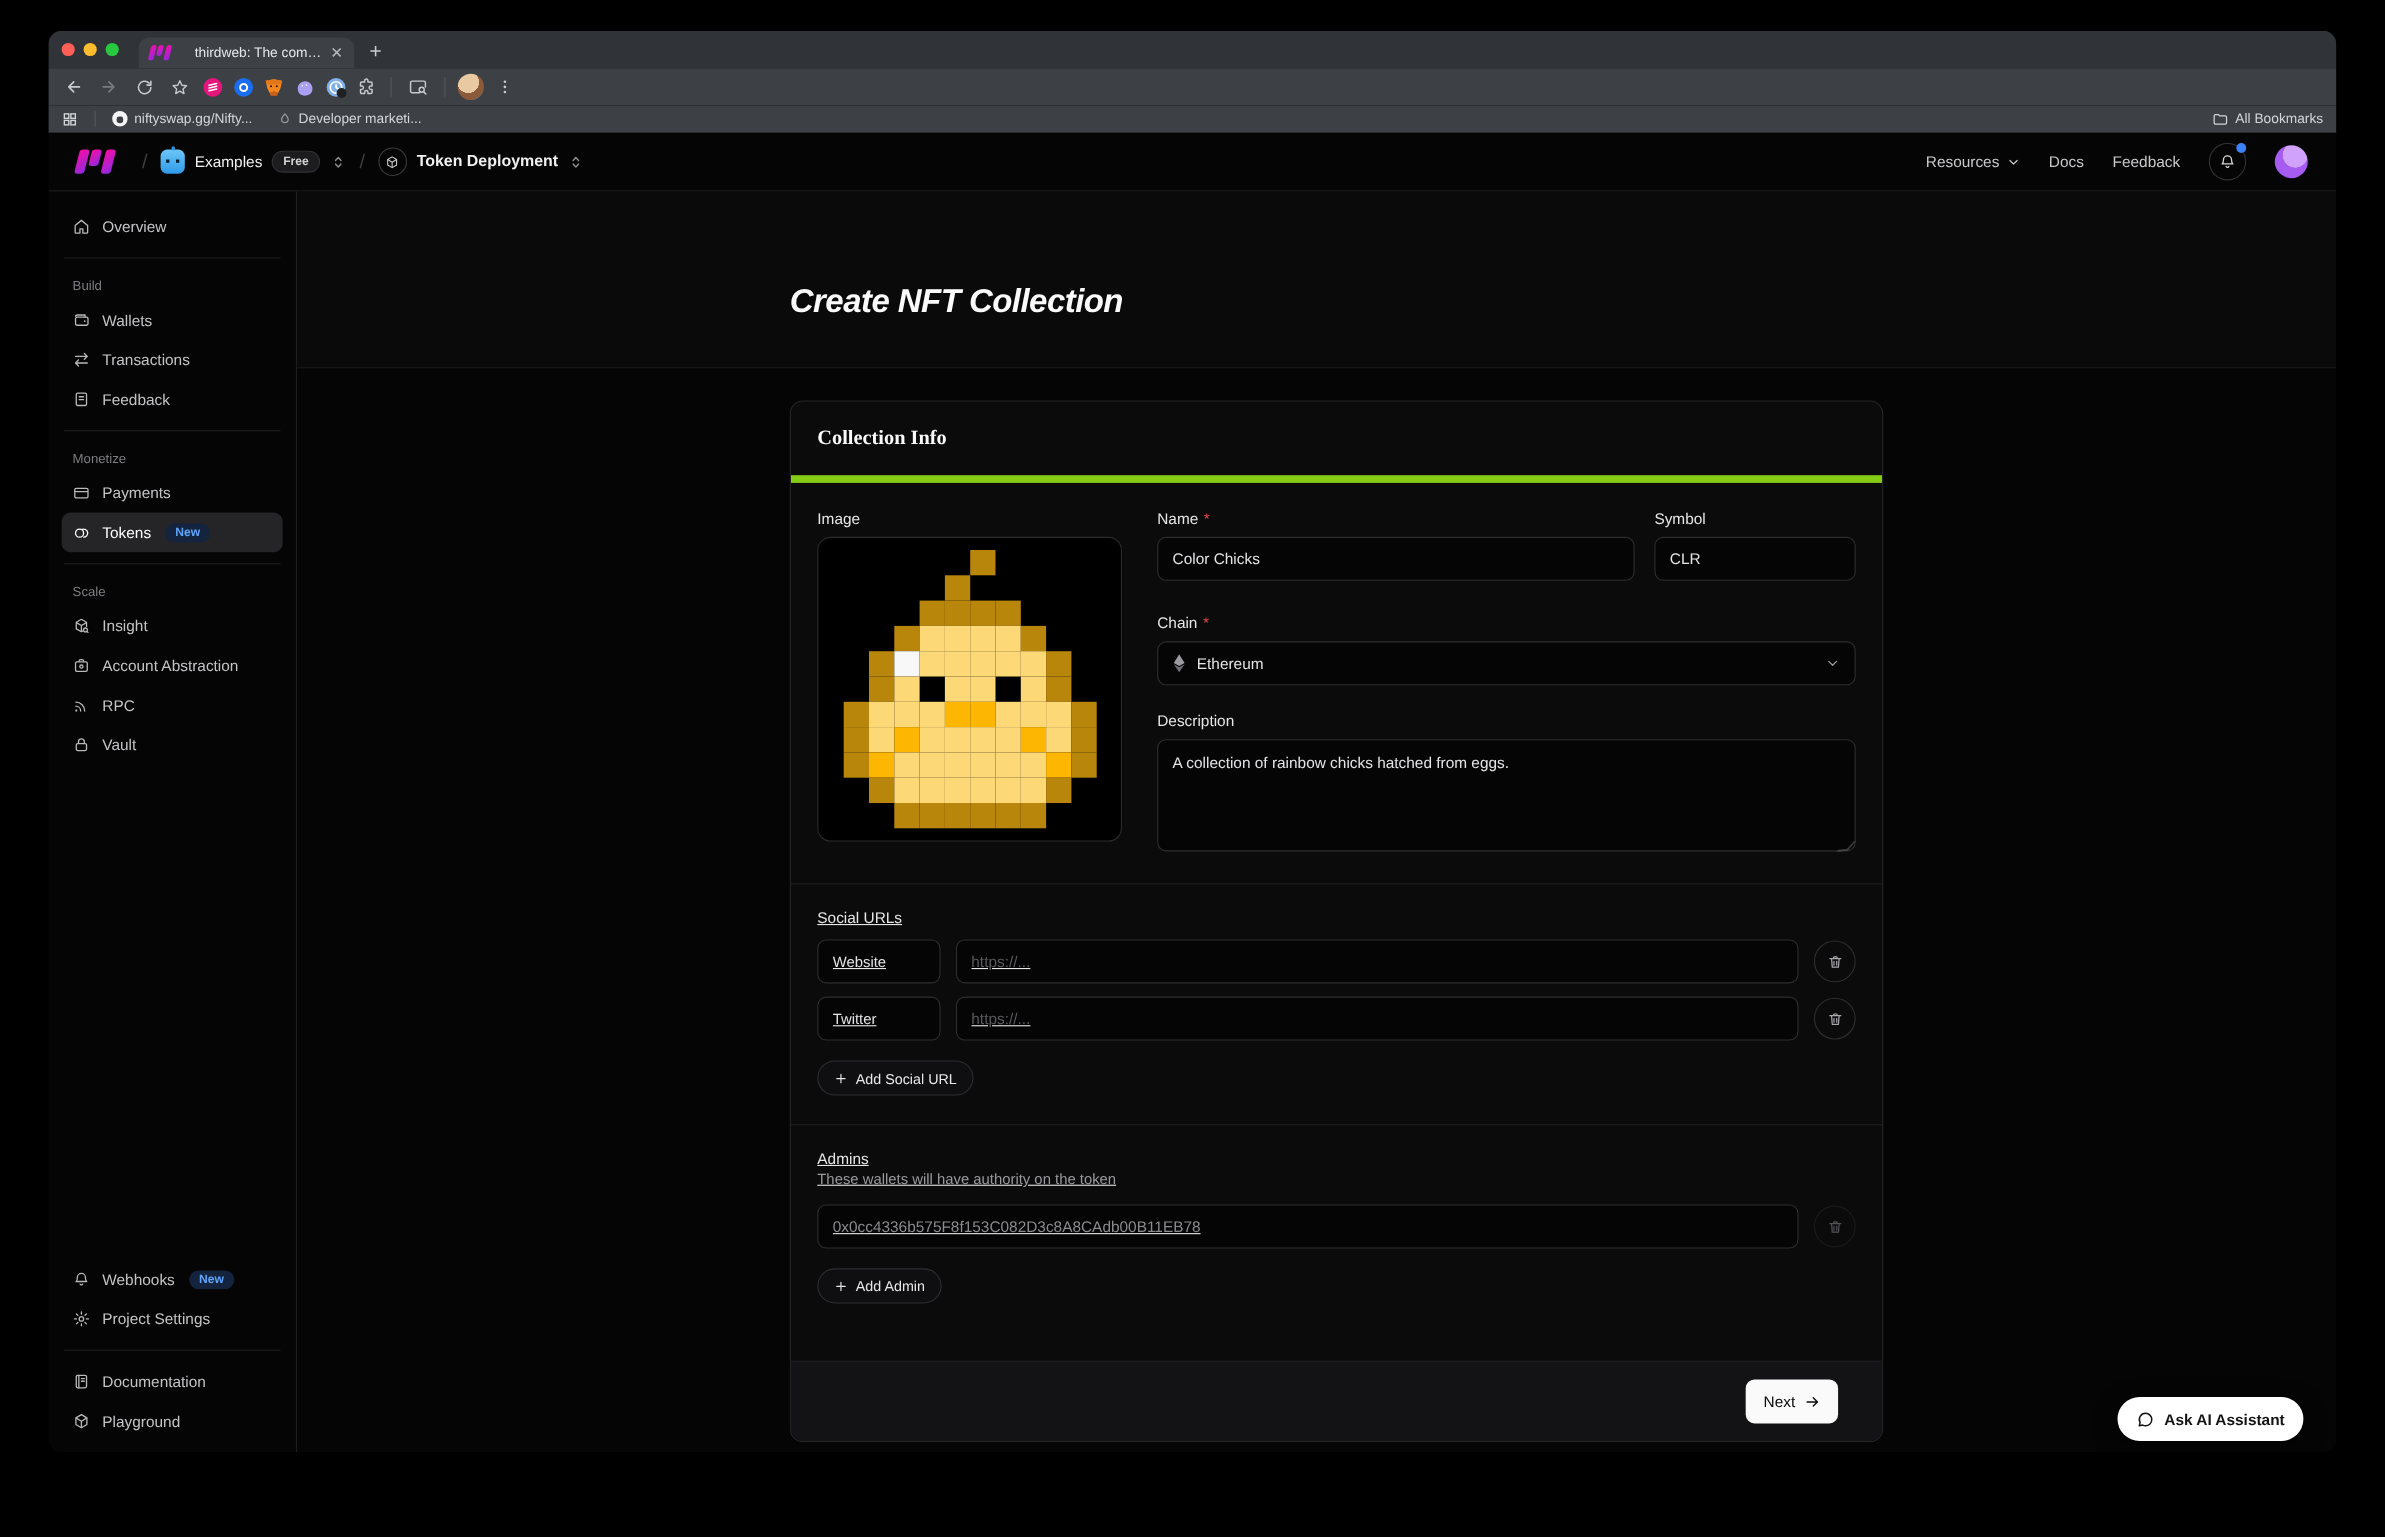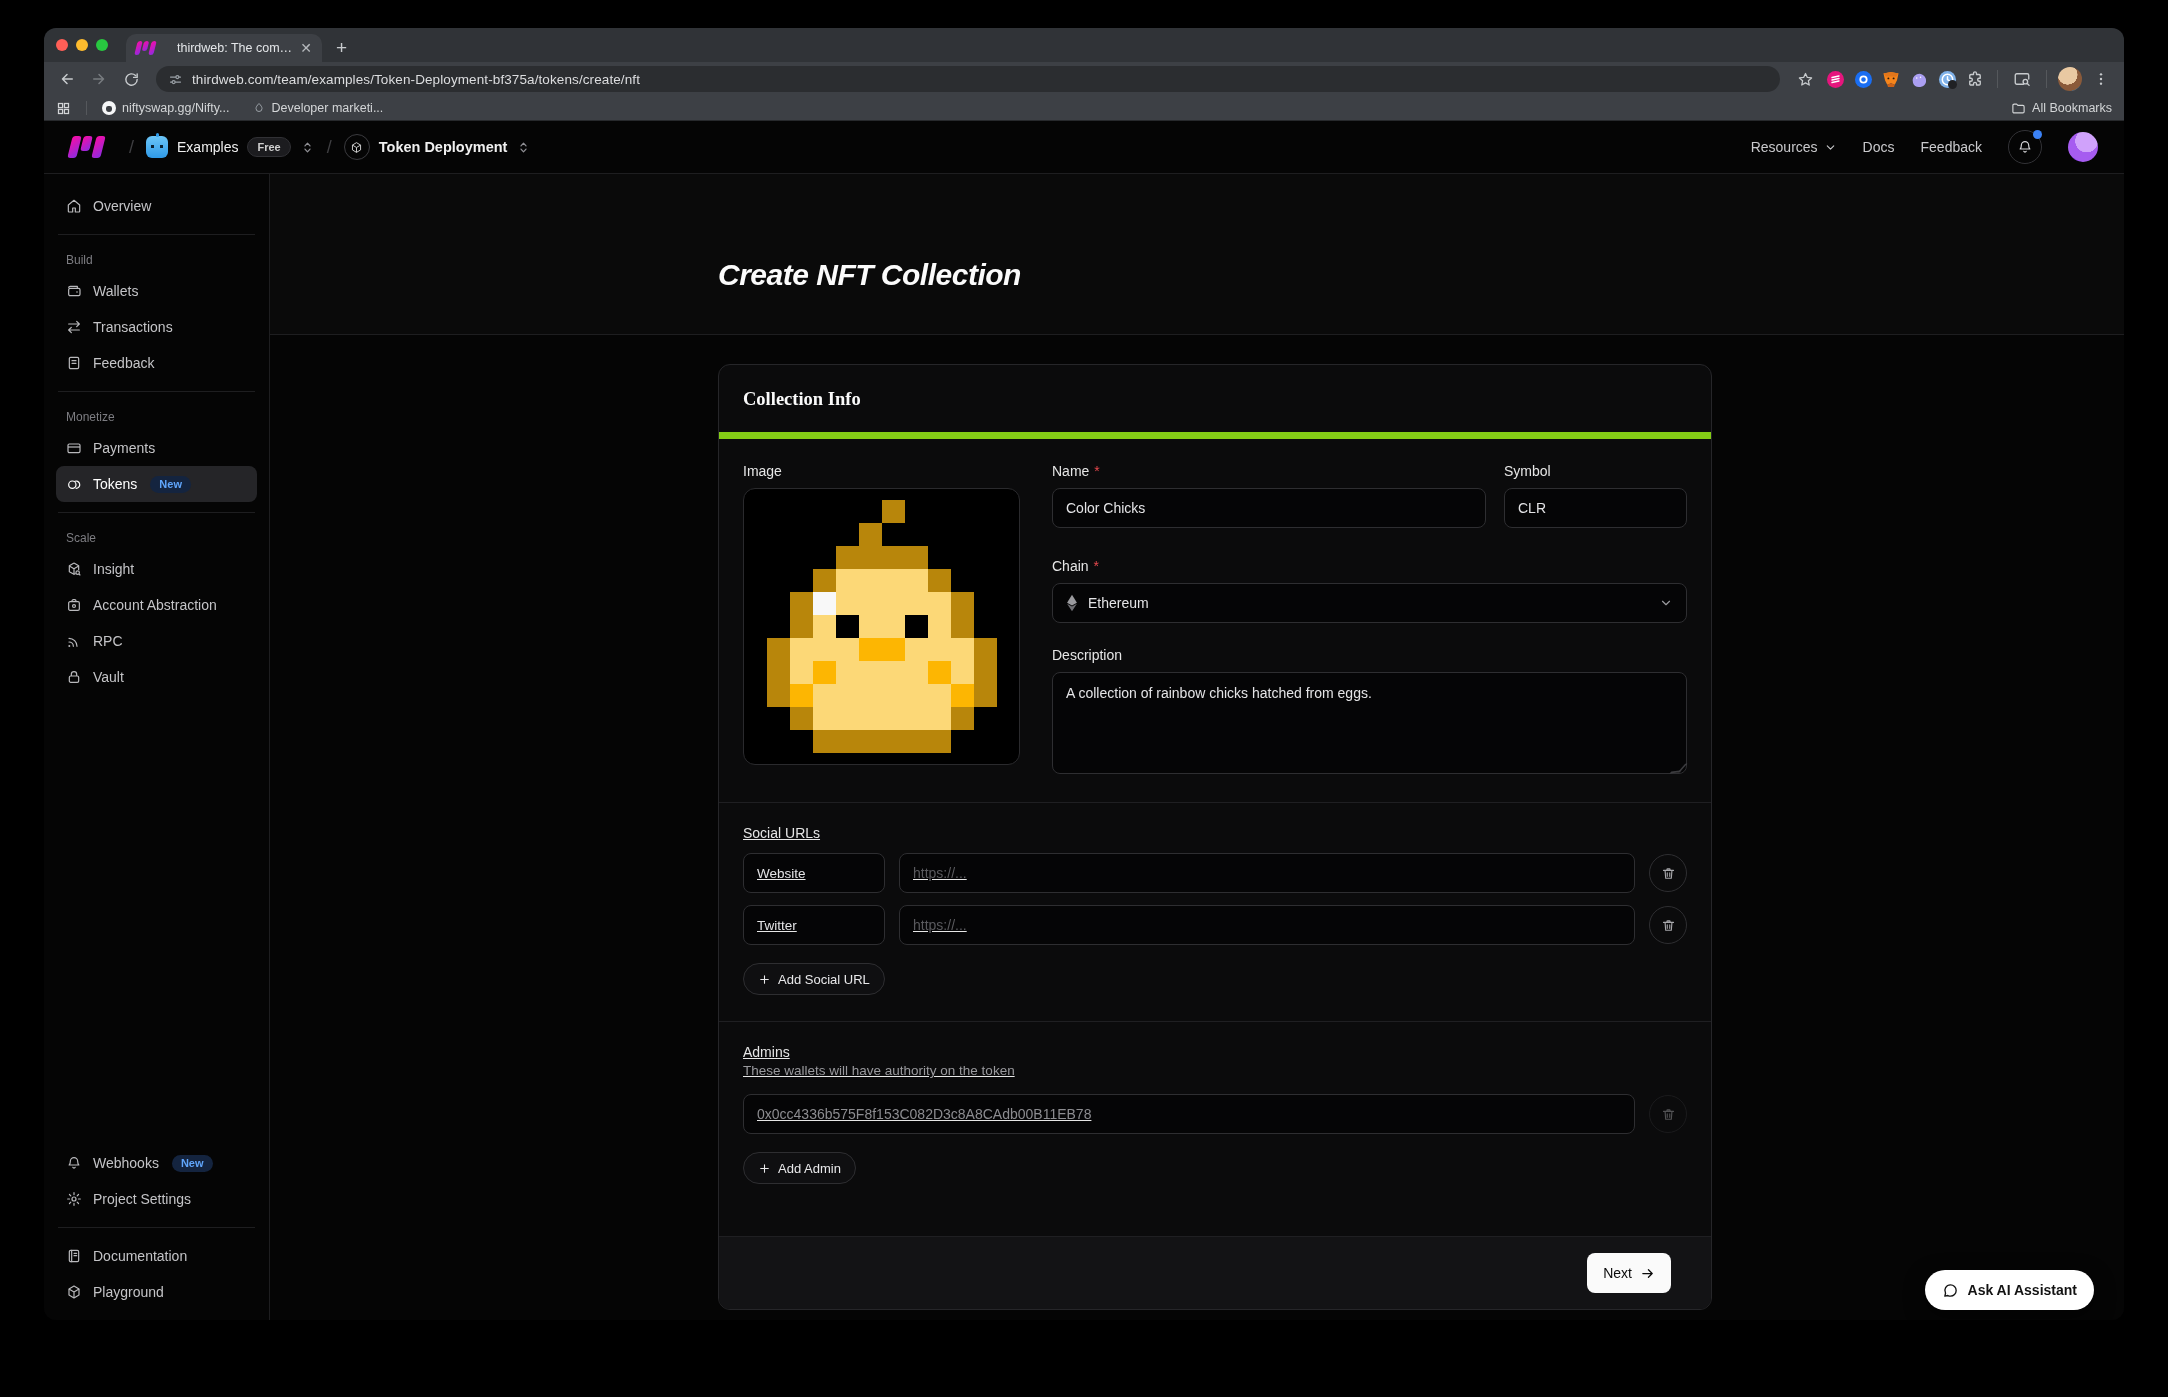--- a/index.html
+++ b/index.html
@@ -108,21 +108,21 @@
   .select .chev { margin-left:auto; color:#9a9a9e; display:flex; }
   .mt-30{ margin-top:30px; } .mt-24{ margin-top:24px; }
   .ta-wrap { position:relative; }
   textarea.inp { height:102px; padding-top:10px; resize:none; line-height:1.45; }
   .ta-grip { position:absolute; right:4px; bottom:5px; width:9px; height:9px;
              border-right:2px solid #4a4a4e; border-bottom:2px solid #4a4a4e; transform:skew(-45deg) rotate(-8deg); opacity:.8; }
 
   .hdiv { height:1px; background:#1f1f22; }
   .sec { padding:22px 24px 26px;text-decoration:underline; }
   .soc-row { display:flex; gap:14px; align-items:center; margin-top:12px; }
-  .inp.platform { width:142px; font-size:13.5px; }
+  .inp.platform { width:112px; font-size:13.5px; }
   .trash-btn { width:38px; height:38px; min-width:38px; border-radius:50%; border:1px solid #2e2e31; background:transparent;
                display:flex; align-items:center; justify-content:center; color:#a8a8ac; }
   .trash-btn.disabled { opacity:.45; }
   .add-btn { margin-top:18px; height:32px; display:inline-flex; align-items:center; gap:7px; padding:0 14px;
              border:1px solid #2e2e31; border-radius:999px; background:#0f0f11; color:#e8e8ea; font-size:13px; font-weight:500;justify-content:flex-end; }
   .sec-sub { font-size:13.5px; color:#9a9a9e; margin:-3px 0 16px; }
   .inp.admin { color:#8c8c90; }
   .admins-pad { padding-bottom:52px; }
 
   .card-foot { border-top:1px solid #1f1f22; background:#131315; padding:16px 40px 16px 24px; display:flex; }
@@ -168,30 +168,20 @@
       <span class="nav-ic dim">
         <svg width="18" height="18" viewBox="0 0 24 24" fill="none" stroke="currentColor" stroke-width="2" stroke-linecap="round" stroke-linejoin="round">
             <path d="M5 12h13M12 6l6 6-6 6"></path>
           </svg>
       </span>
       <span class="nav-ic">
         <svg width="17" height="17" viewBox="0 0 24 24" fill="none" stroke="currentColor" stroke-width="2" stroke-linecap="round" stroke-linejoin="round">
             <path d="M20 12a8 8 0 1 1-2.3-5.6M20 4v5h-5"></path>
           </svg>
       </span>
-      <div class="urlbar">
-        <span class="site-ic">
-          <svg width="15" height="15" viewBox="0 0 24 24" fill="none" stroke="currentColor" stroke-width="2" stroke-linecap="round">
-              <path d="M4 8h8M18 8h2M4 16h2M12 16h8"></path>
-              <circle cx="15" cy="8" r="2.4"></circle>
-              <circle cx="9" cy="16" r="2.4"></circle>
-            </svg>
-        </span>
-        <span class="url-text">thirdweb.com/team/examples/Token-Deployment-bf375a/tokens/create/nft</span>
-      </div>
       <span class="nav-ic">
         <svg width="17" height="17" viewBox="0 0 24 24" fill="none" stroke="currentColor" stroke-width="1.8" stroke-linejoin="round">
             <path d="M12 3.5l2.6 5.6 6 .7-4.5 4.1 1.2 5.9-5.3-3-5.3 3 1.2-5.9L3.4 9.8l6-.7z"></path>
           </svg>
       </span>
       <span class="ext">
         <span class="ext-circle" style="background:#e6157d;">
           <svg width="17" height="17" viewBox="0 0 17 17" stroke="#fff" stroke-width="1.4" stroke-linecap="round">
               <path d="M5 6.5l7-1.5M5 9l7-1.5M5 11.5l7-1.5"></path>
             </svg>

